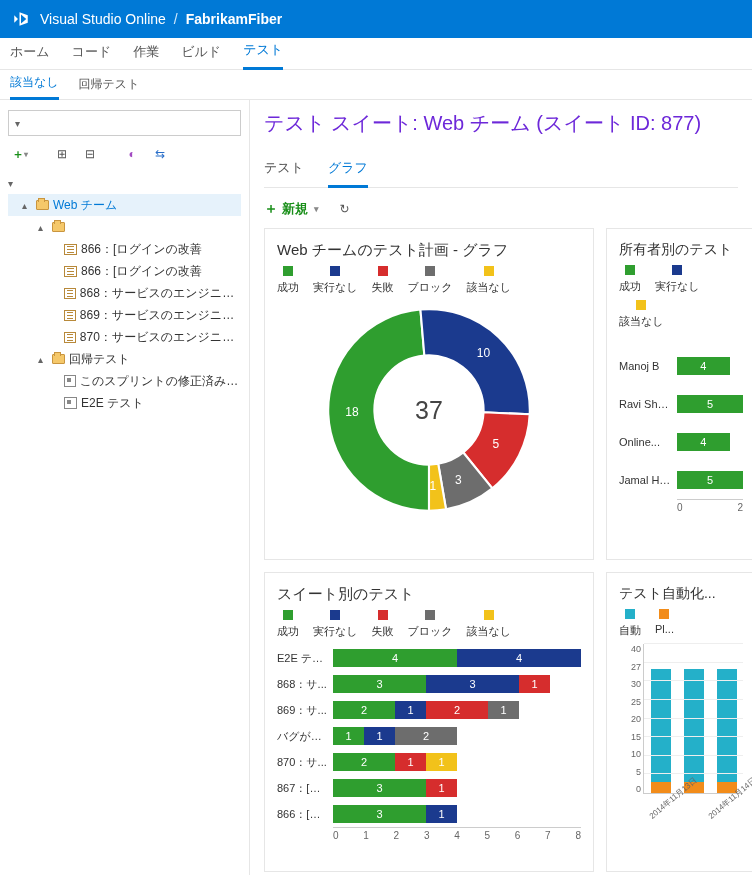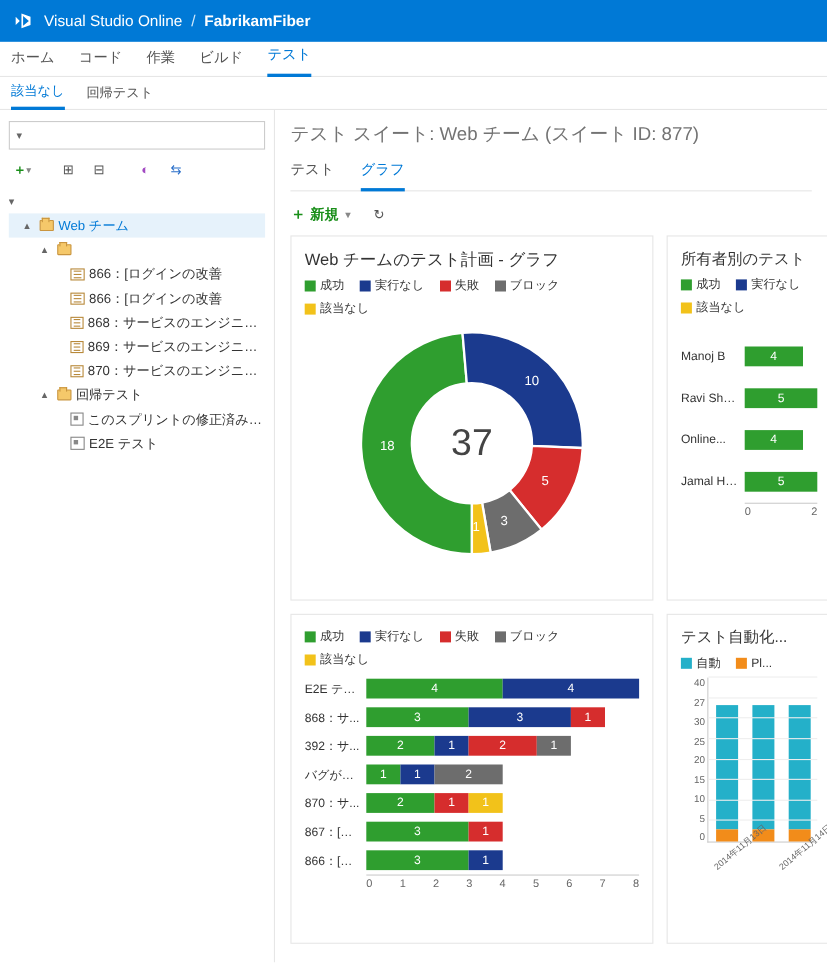--- a/index.html
+++ b/index.html
@@ -39,42 +39,42 @@
   .tree-ic { width:14px; height:14px; display:inline-block; }
   .folder { background:#f5c86a; border:1px solid #c9953f; border-radius:1px; width:13px; height:10px; display:inline-block; position:relative; }
   .folder::before{content:"";position:absolute;top:-3px;left:1px;width:5px;height:3px;background:#f5c86a;border:1px solid #c9953f;border-bottom:none;}
   .req-ic { width:13px; height:11px; background:#fff; border:1px solid #b8893a; display:inline-block; position:relative;}
   .req-ic::after{content:"";position:absolute;left:2px;top:1px;right:2px;height:1px;background:#b8893a;box-shadow:0 3px 0 #b8893a,0 6px 0 #b8893a;}
   .static-ic { width:13px;height:12px;border:1px solid #888;display:inline-block;position:relative;}
   .static-ic::after{content:"";position:absolute;left:2px;top:2px;width:4px;height:4px;background:#888;}
   .tree .lbl { overflow:hidden; text-overflow:ellipsis; }
 
   
-  .suite-title { font-size:17px; color:#737373; margin-bottom:8px; }
+  .suite-title { font-size:20px; color:#6d28d9; margin-bottom:18px; }
   .right-tabs { display:flex; gap:24px; border-bottom:1px solid #e6e6e6; margin-bottom:8px;}
   .right-tabs .tab { padding:4px 0 8px; font-size:13px; color:#555; cursor:pointer;}
   .right-tabs .tab.active { color:#0079d6; font-weight:500; border-bottom:3px solid #0079d6; margin-bottom:-1px;}
   .right-toolbar { display:flex; align-items:center; gap:18px; padding:4px 0 10px; color:#555;}
   .btn-new { color:#1a8f1a; font-weight:600; cursor:pointer; display:flex; align-items:center; gap:4px;}
   .btn-new .plus{font-size:14px;}
   .btn-new .caret{font-size:9px;color:#888;margin-left:2px;}
 
   
   .widgets { display:grid; grid-template-columns: 330px 150px; gap:12px; }
   .widget { border:1px solid #e6e6e6; padding:12px 12px 0 12px; overflow:hidden; }
   .widget.tall { height: 332px; }
   .widget.short { height: 300px; }
   .widget .wtitle { font-size:15px; margin-bottom:6px; white-space:nowrap; overflow:hidden; text-overflow:ellipsis;}
   .legend { display:flex; flex-wrap:wrap; gap:6px 14px; font-size:11px; margin-bottom:6px;}
-  .legend .item {display:flex;align-items:center;gap:4px;}
+  .legend .item {display:flex;align-items:center;gap:4px;flex-direction:column;}
   .sw { width:10px;height:10px;display:inline-block;}
 
   
   .donut-wrap { position:relative; width:210px; height:210px; margin:10px auto 0;}
-  .donut-center { position:absolute; top:50%; left:50%; transform:translate(-50%,-50%); font-size:34px; color:#444;}
+  .donut-center { position:absolute; top:50%; left:50%; transform:translate(-50%,-50%); font-size:25px; color:#444;}
   .slice-lbl { position:absolute; font-size:12px; color:#fff; font-weight:500; }
 
   
   .hbar-row { display:flex; align-items:center; height:28px; gap:6px; font-size:11px; position:relative;}
   .hbar-row .cat { width:50px; white-space:nowrap; overflow:hidden; text-overflow:ellipsis;}
   .hbar-row .bars { flex:1; display:flex; height:18px; align-items:stretch; position:relative;}
   .hbar-row .seg { display:flex; align-items:center; justify-content:center; color:#fff; font-size:11px; }
   .axis { position:relative; height:20px; margin-left:56px; border-top:1px solid #ccc; display:flex; justify-content:space-between; font-size:10px; color:#666; padding-top:2px;}
 
   
@@ -294,20 +294,21 @@
               </div>
             </div>
           </div>
         <div class="axis" id="owner-axis">
             <span>0</span>
             <span>2</span>
           </div>
       </div>
 
       <div class="widget short suite">
+        <div class="wtitle">スイート別のテスト</div>
         <div class="legend">
           <span class="item">
               <span class="sw" style="background:#2f9e2f"></span>
               <span>成功</span>
             </span>
           <span class="item">
               <span class="sw" style="background:#1b3a8e"></span>
               <span>実行なし</span>
             </span>
           <span class="item">
@@ -333,21 +334,21 @@
             </div>
             <div class="hbar-row">
               <div class="cat">868：サ...</div>
               <div class="bars">
                 <div class="seg" style="background: rgb(47, 158, 47); width: 37.5%;">3</div>
                 <div class="seg" style="background: rgb(27, 58, 142); width: 37.5%;">3</div>
                 <div class="seg" style="background: rgb(214, 45, 45); width: 12.5%;">1</div>
               </div>
             </div>
             <div class="hbar-row">
-              <div class="cat">392：サ...</div>
+              <div class="cat">869：サ...</div>
               <div class="bars">
                 <div class="seg" style="background: rgb(47, 158, 47); width: 25%;">2</div>
                 <div class="seg" style="background: rgb(27, 58, 142); width: 12.5%;">1</div>
                 <div class="seg" style="background: rgb(214, 45, 45); width: 25%;">2</div>
                 <div class="seg" style="background: rgb(109, 109, 109); width: 12.5%;">1</div>
               </div>
             </div>
             <div class="hbar-row">
               <div class="cat">バグが修...</div>
               <div class="bars">

